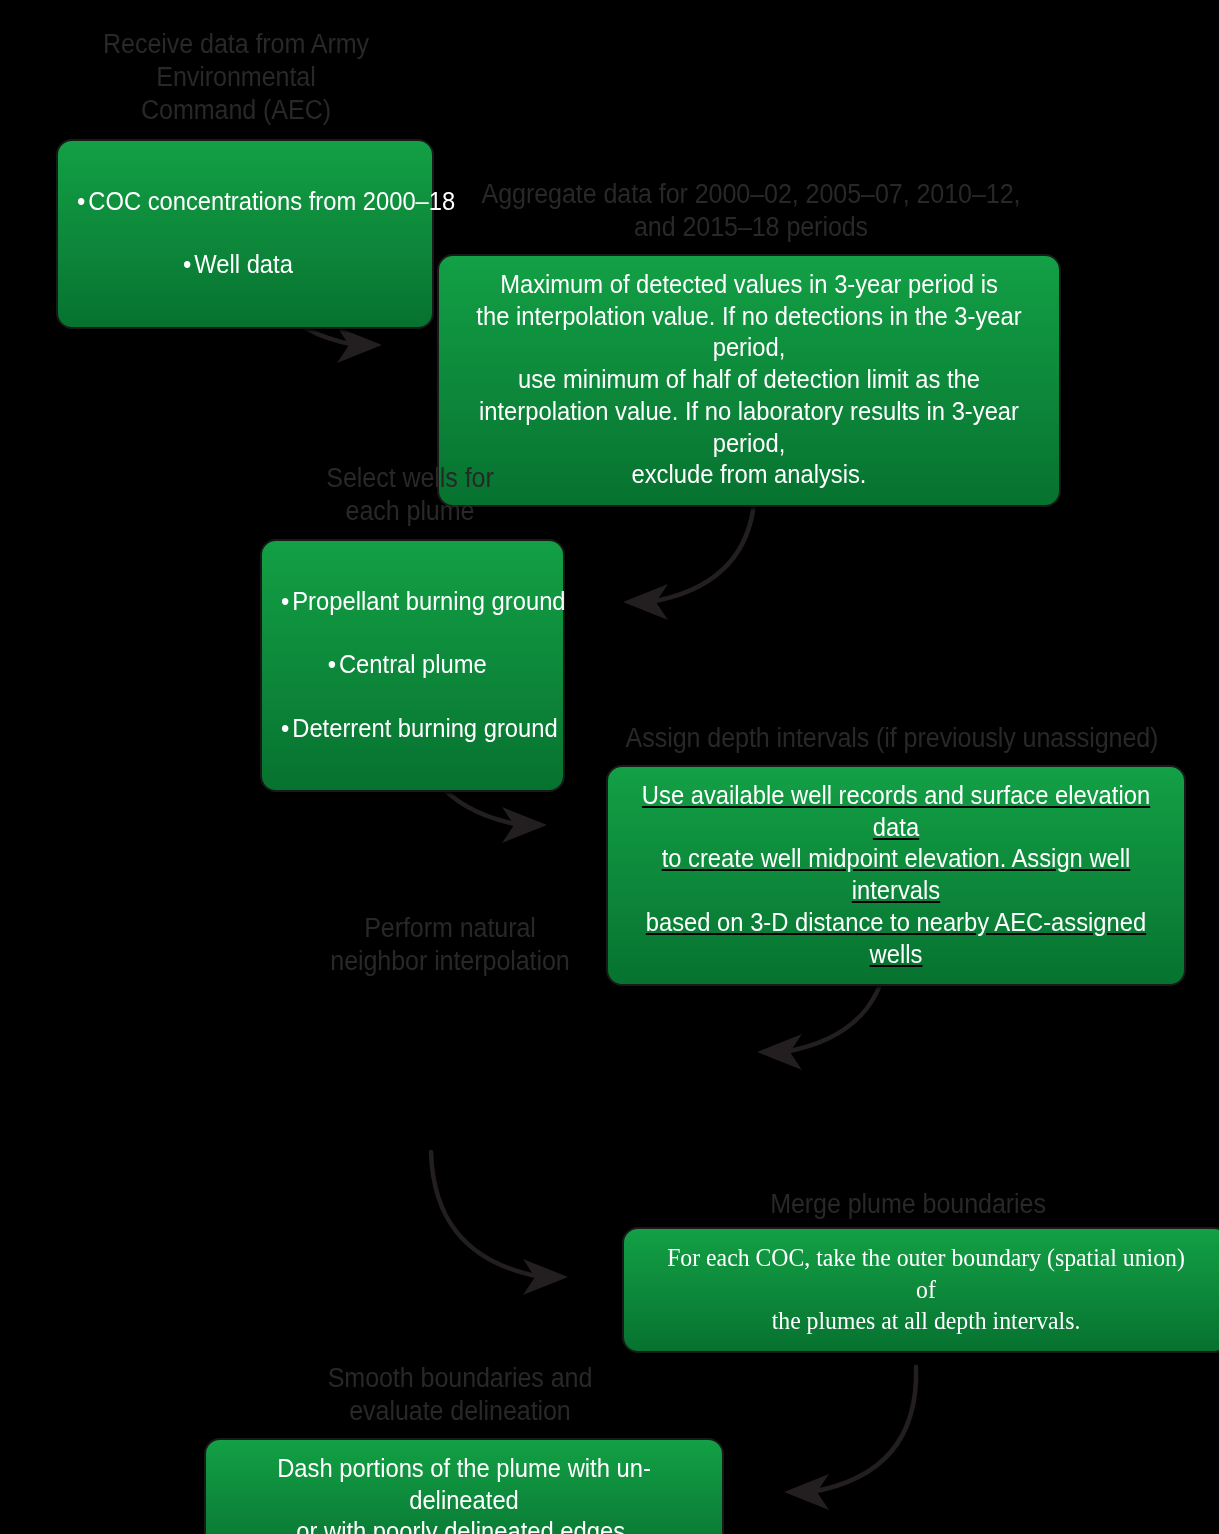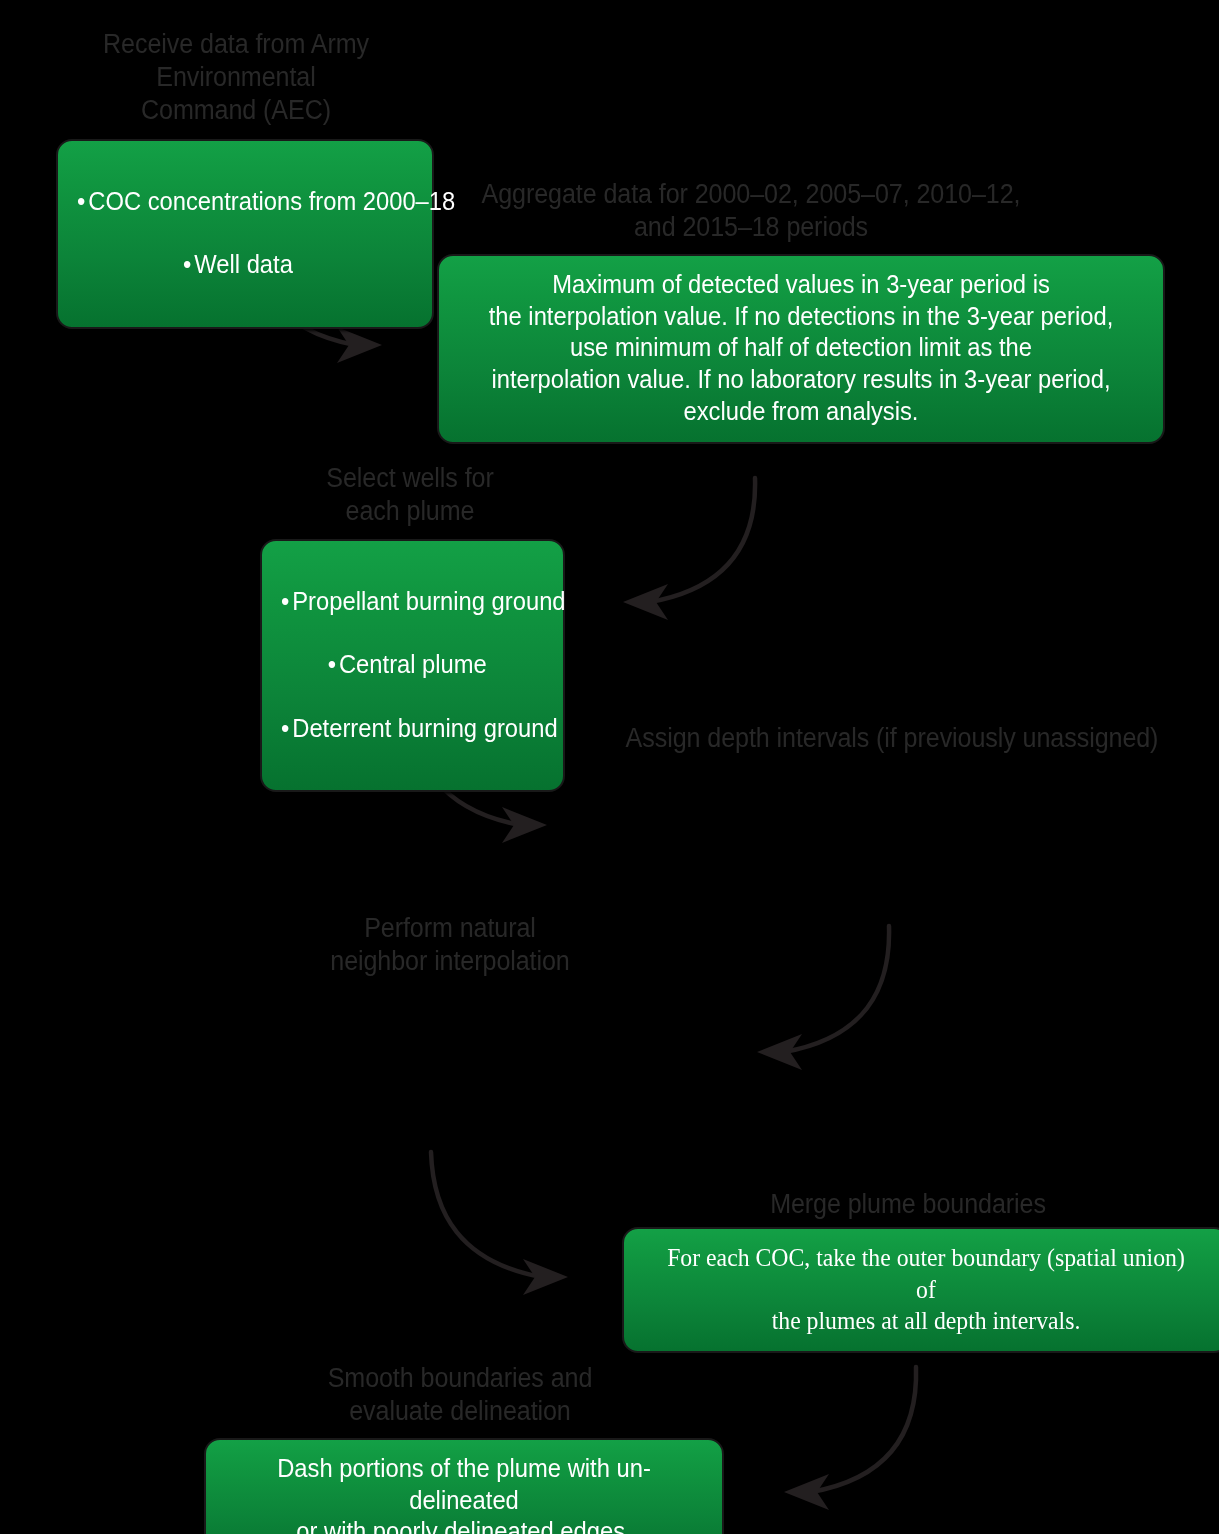--- a/index.html
+++ b/index.html
@@ -110,21 +110,21 @@
       <span class="inner">
         <span class="bullet-line"><span class="dot">•</span><span>COC concentrations from 2000–18</span></span>
         <span class="bullet-line"><span class="dot">•</span><span>Well data</span></span>
       </span>
     </div>
   </div>
 
   <div class="step" style="left:395px; top:178px; width:712px;">
     <div class="step-title">Aggregate data for 2000–02, 2005–07, 2010–12,
 and 2015–18 periods</div>
-    <div class="step-box" style="width:728px; margin:10px 8px 0 42px;">
+    <div class="step-box" style="width:624px; margin:10px 8px 0 42px;">
       <span class="inner">Maximum of detected values in 3-year period is
 the interpolation value. If no detections in the 3-year period,
 use minimum of half of detection limit as the
 interpolation value. If no laboratory results in 3-year period,
 exclude from analysis.</span>
     </div>
   </div>
 
   <div class="step" style="left:240px; top:462px; width:340px;">
     <div class="step-title">Select wells for
@@ -133,20 +133,25 @@
       <span class="inner">
         <span class="bullet-line"><span class="dot">•</span><span>Propellant burning ground</span></span>
         <span class="bullet-line"><span class="dot">•</span><span>Central plume</span></span>
         <span class="bullet-line"><span class="dot">•</span><span>Deterrent burning ground</span></span>
       </span>
     </div>
   </div>
 
   <div class="step" style="left:588px; top:722px; width:608px;text-decoration:underline;">
     <div class="step-title">Assign depth intervals (if previously unassigned)</div>
+    <div class="step-box" style="width:580px; margin:10px 0 0 18px;">
+      <span class="inner">Use available well records and surface elevation data
+to create well midpoint elevation. Assign well intervals
+based on 3-D distance to nearby AEC-assigned wells</span>
+    </div>
   </div>
 
   <div class="step" style="left:190px; top:912px; width:520px;">
     <div class="step-title">Perform natural
 neighbor interpolation</div>
   </div>
 
   <div class="step" style="left:608px; top:1188px; width:600px;">
     <div class="step-title">Merge plume boundaries</div>
     <div class="step-box" style="width:608px; margin:6px 0 0 14px;font-family:Liberation Serif, serif;">

